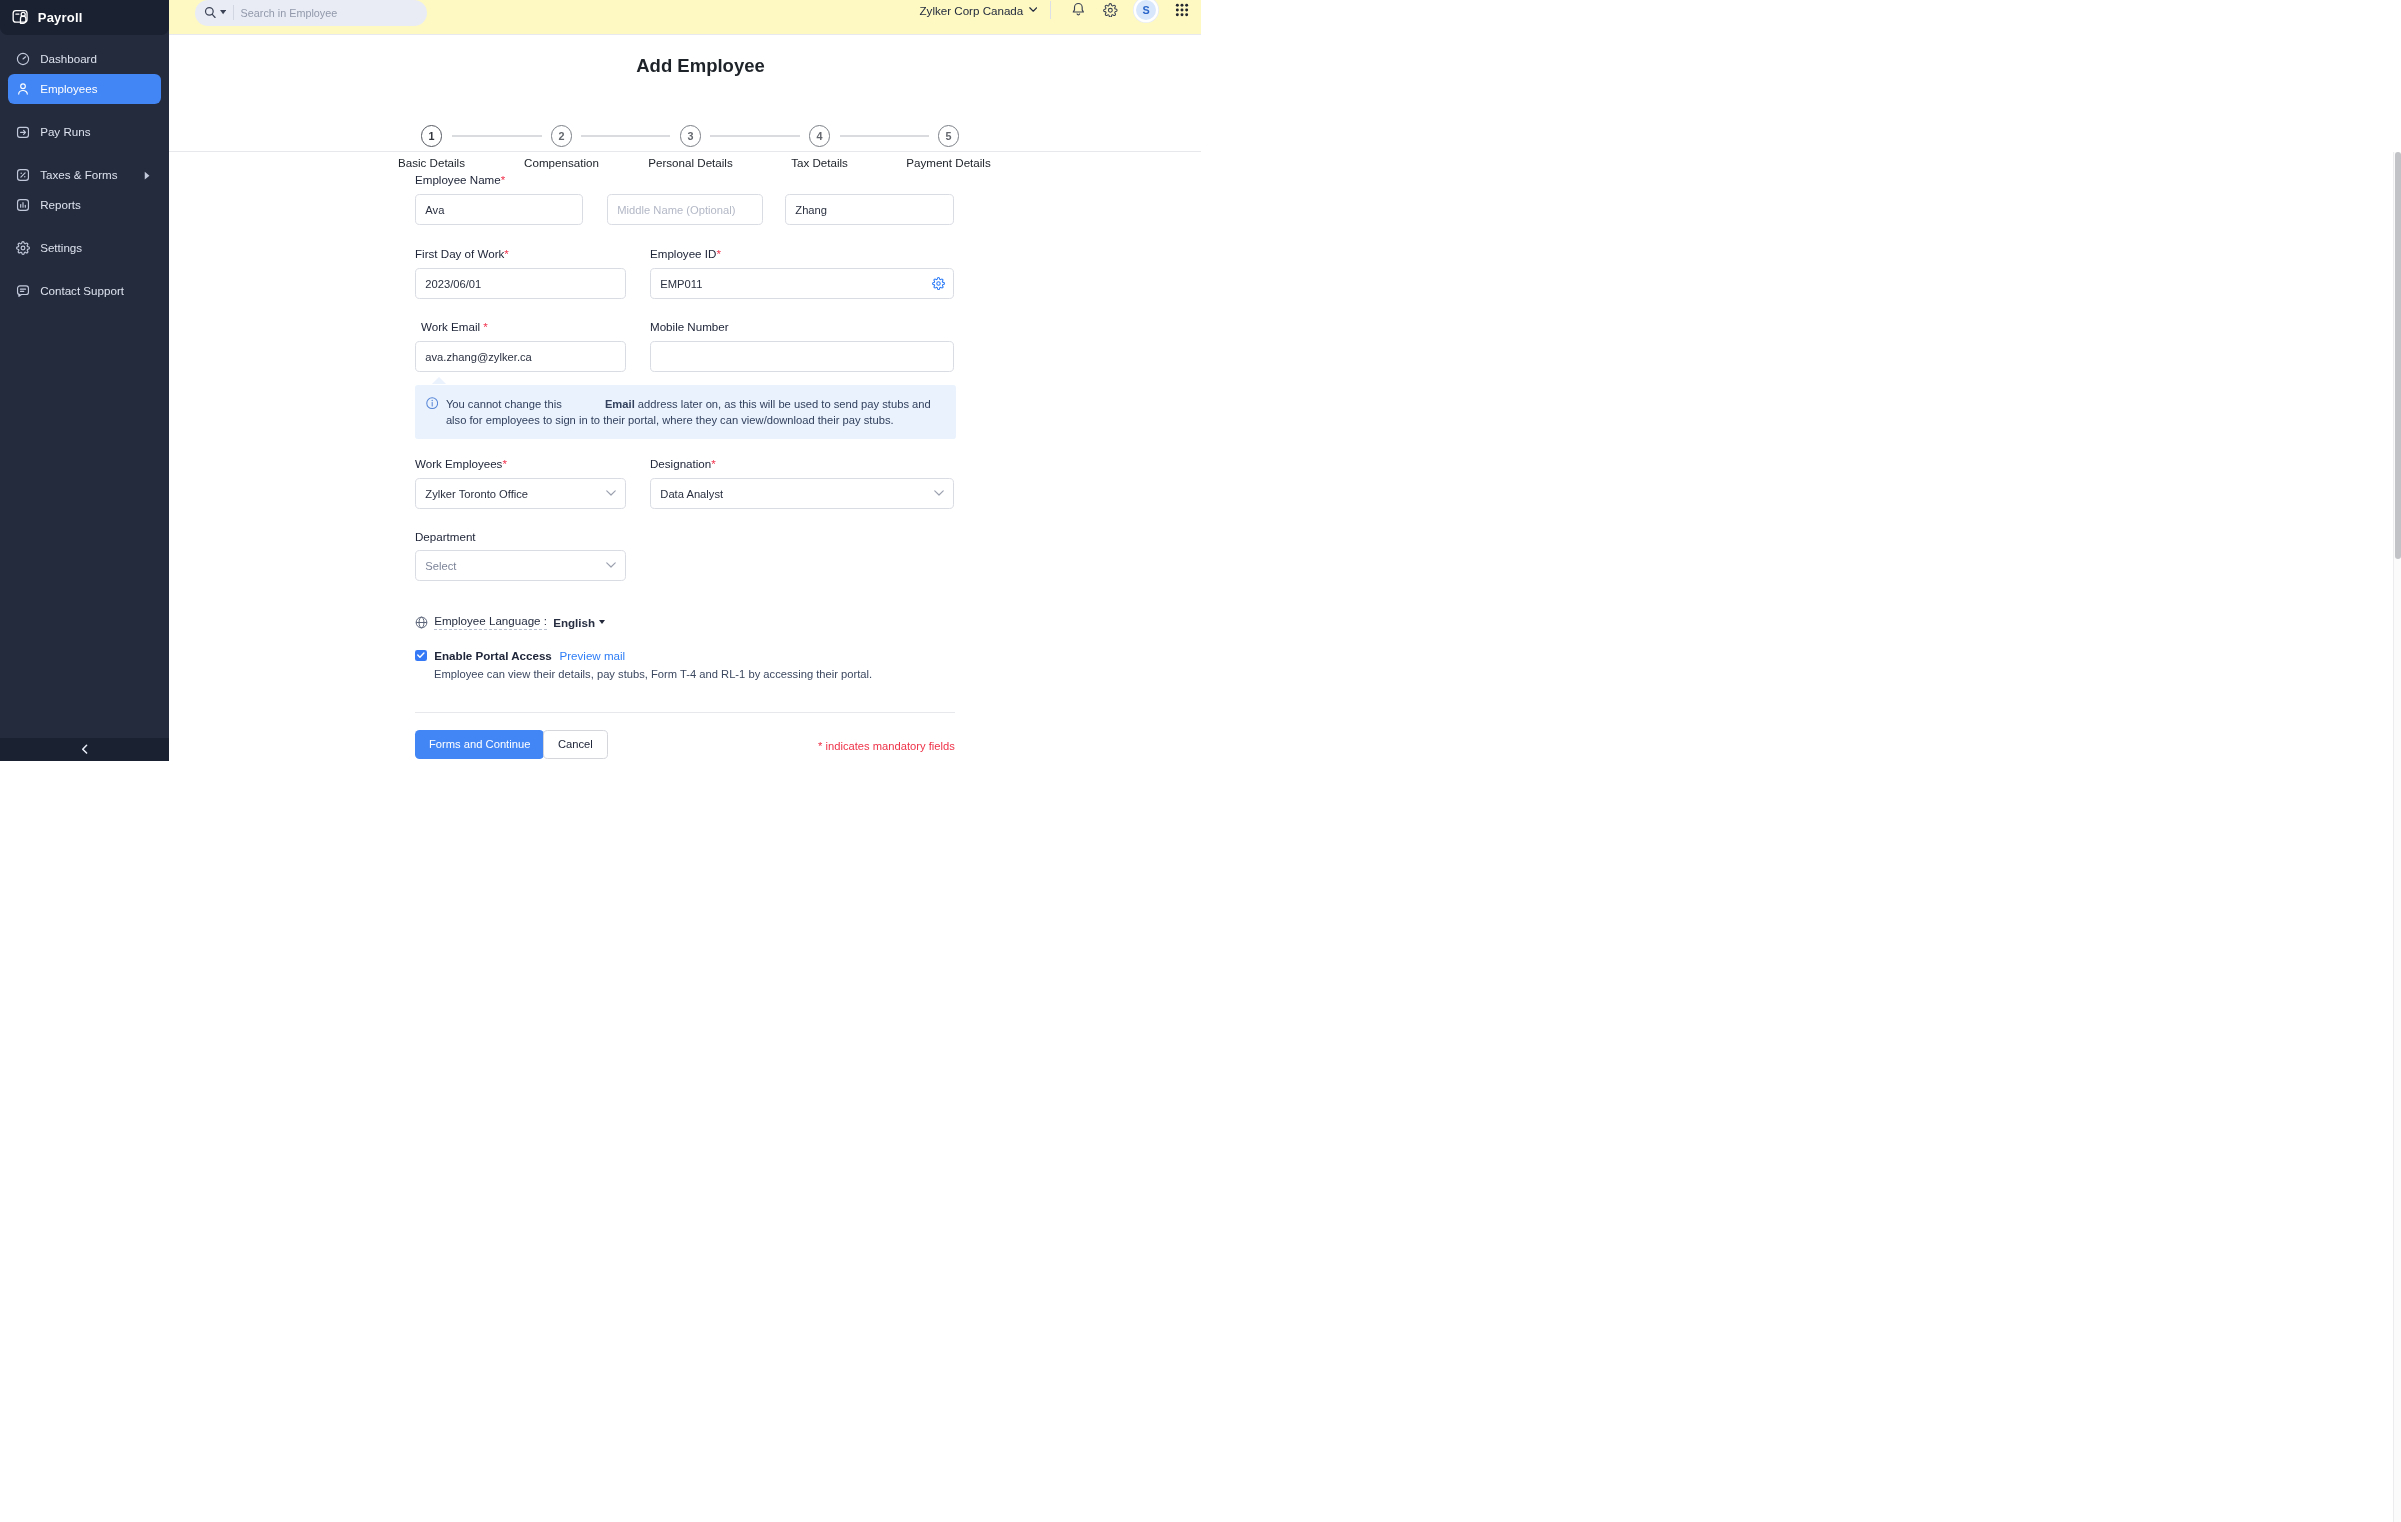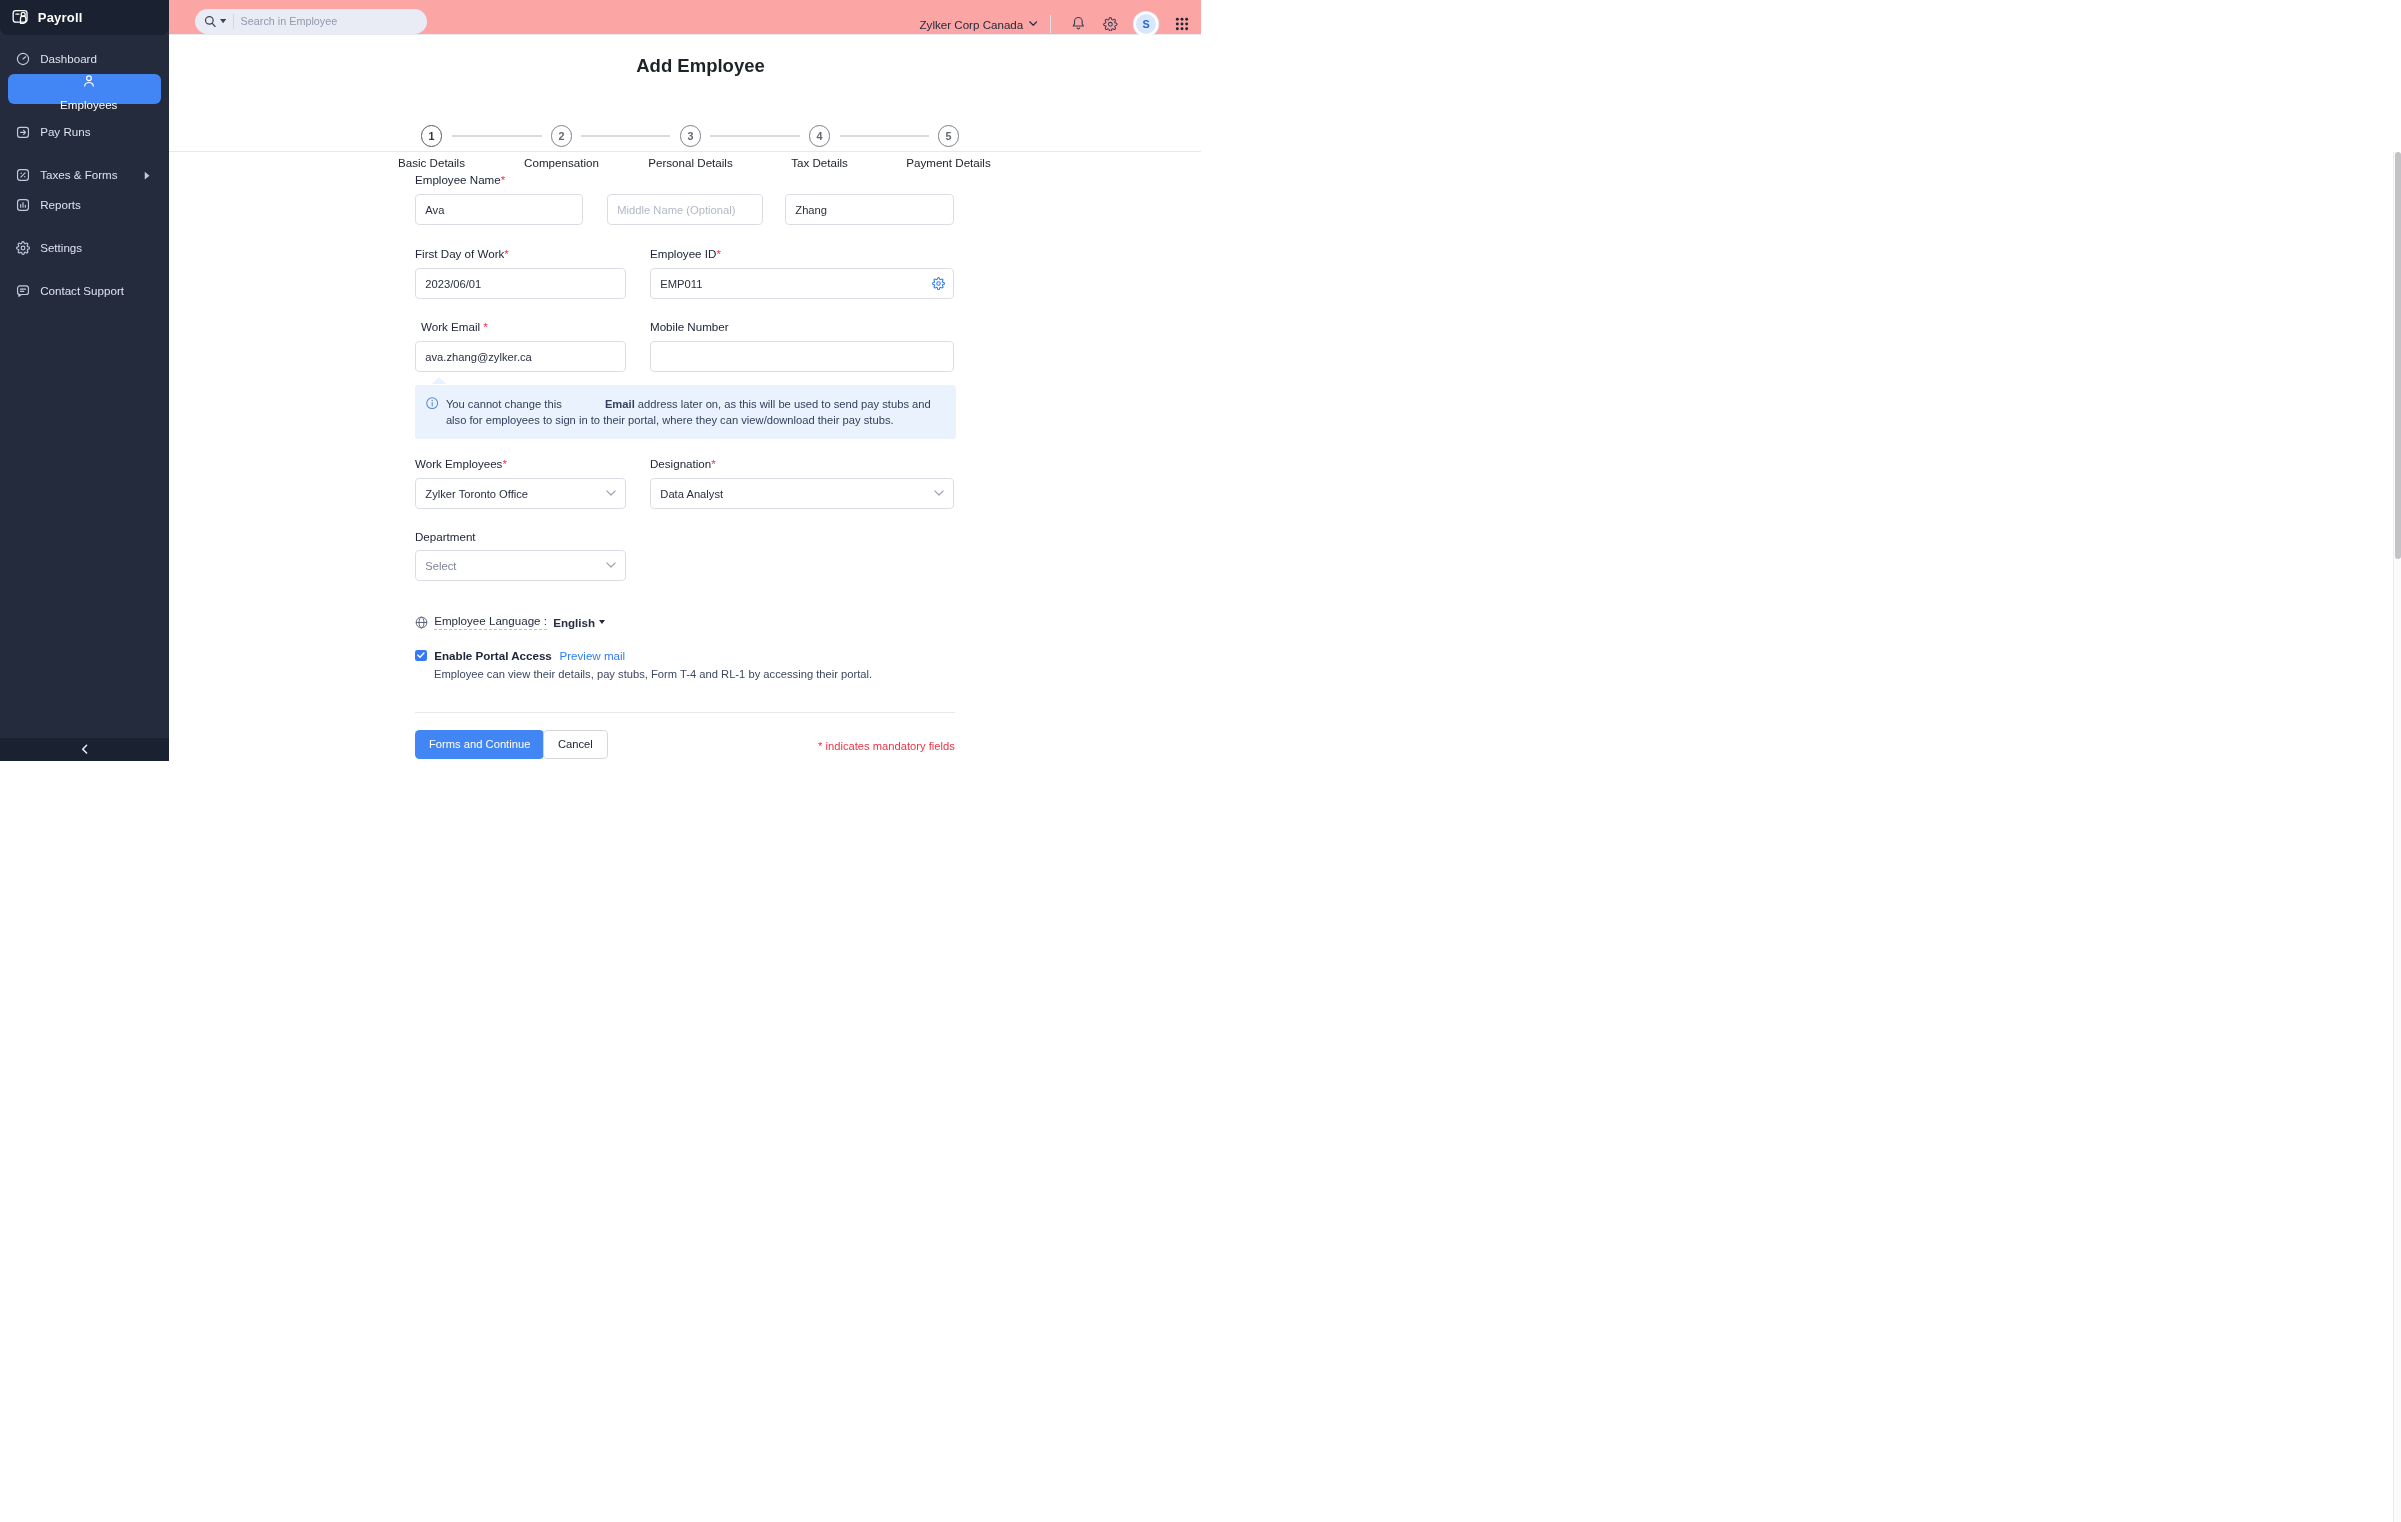--- a/index.html
+++ b/index.html
@@ -12,31 +12,31 @@
     display:flex; flex-direction:column; flex-shrink:0; position:relative; }
   .sb-header { height:35px; background:#1a2130; border-radius:0 0 7.7px 7.7px;
     display:flex; align-items:center; padding-left:11.6px; gap:7.7px; }
   .sb-header .logo-txt { font-size:13px; font-weight:700; color:#fff; letter-spacing:0.2px; }
   .sb-nav { padding-top:8.5px; flex:1; }
   .sb-item { height:30px; margin:0 7.7px; border-radius:6.2px; display:flex;
     align-items:center; gap:10px; padding-left:8.5px; font-size:11.6px; color:#dde2ee;
     cursor:pointer; position:relative; }
   .sb-item.gap { margin-top:13px; }
   .sb-item svg { flex-shrink:0; }
-  .sb-item.active { background:#4285f4; color:#fff;flex-direction:column; }
+  .sb-item.active { background:#4285f4; color:#fff; }
   .sb-item .chev-right { position:absolute; right:10.8px; top:9.3px; }
   .sb-footer { height:23px; background:#1a2130; display:flex; align-items:center;
     justify-content:center; cursor:pointer; }
 
   
   #main { flex:1; display:flex; flex-direction:column; position:relative; background:#fff; }
 
   
-  #topbar { height:35px; background:#fca5a5; border-bottom:0.8px solid #e7e9ee;
-    display:flex; align-items:flex-end; flex-shrink:0; }
+  #topbar { height:35px; background:#fef9c3; border-bottom:0.8px solid #e7e9ee;
+    display:flex; align-items:flex-start; flex-shrink:0; }
   .search-pill { margin-left:26px; width:232px; height:25.5px; background:#e9ecf4;
     border-radius:13px; display:flex; align-items:center; padding:0 9.3px; gap:7px; }
   .search-divider { width:0.8px; height:14.7px; background:#d2d6e2; }
   .search-input { border:none; background:transparent; outline:none; font-size:10.8px;
     color:#3a4254; width:170px; font-family:"Liberation Sans",sans-serif; }
   .search-input::placeholder { color:#9299ab; }
   .tb-right { margin-left:auto; display:flex; align-items:center; padding-right:9.3px; }
   .org-switch { display:flex; align-items:center; gap:5.4px; font-size:11.6px; color:#232b3e;
     font-weight:400; cursor:pointer; }
   .tb-vdiv { width:0.8px; height:18.5px; background:#dcdfe7; margin:0 12.4px; }

